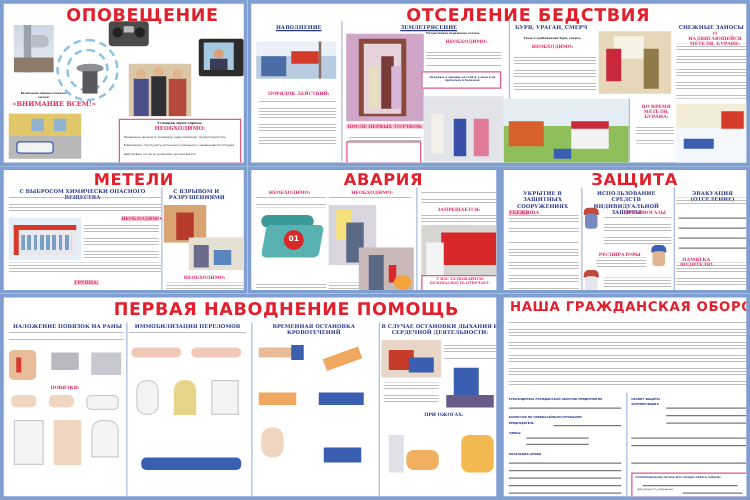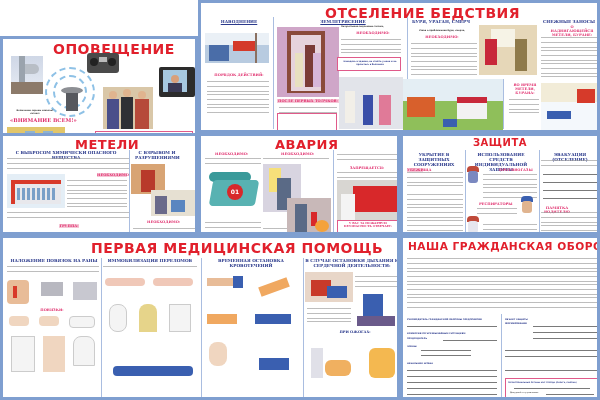--- a/index.html
+++ b/index.html
@@ -15,21 +15,21 @@
     .img { position: absolute; overflow: hidden; }
     .vdiv { position: absolute; width: 1px; background: #a9bde0; }
     .formline { position: absolute; height: 0.7px; background: #7a7a7a; }
     .bluelabel { position: absolute; color: #2b3a8c; font-size: 2.6px; font-weight: bold; }
   </style>
 </head>
 <body>
 
 <div class="grid">
 
-  <div class="poster" style="left:0;top:0;width:198px;height:133px;margin-top:36px;">
+  <div class="poster" style="left:0;top:0;width:198px;height:133px;">
     <div class="poster-title" style="left:50px;top:2px;font-size:14px;">ОПОВЕЩЕНИЕ</div>
 
     <div class="img" style="left:8px;top:17px;width:32px;height:38px;background:linear-gradient(#cfd7e6,#e7ecf4);">
       <div style="position:absolute;left:8px;top:0;width:6px;height:38px;background:#9aa3ad;"></div>
       <div style="position:absolute;left:14px;top:8px;width:14px;height:10px;background:#b8bec6;border-radius:0 6px 6px 0;"></div>
       <div style="position:absolute;left:0;top:26px;width:32px;height:12px;background:#8c7a6a;"></div>
     </div>
 
     <div class="img" style="left:84px;top:14px;width:32px;height:20px;background:#4a4a4a;border-radius:3px;">
       <div style="position:absolute;left:3px;top:5px;width:8px;height:8px;border-radius:50%;background:#222;"></div>
@@ -196,21 +196,21 @@
     <div class="img" style="left:136px;top:44px;width:62px;height:40px;background:#d8d6d2;">
       <div style="position:absolute;left:16px;top:6px;width:44px;height:26px;background:#d8282a;"></div>
       <div style="position:absolute;left:4px;top:14px;width:14px;height:26px;background:#f4f4f4;"></div>
     </div>
     <div class="box" style="left:136px;top:84px;width:62px;height:14px;">
       <div style="position:absolute;left:1px;top:1px;width:58px;text-align:center;color:#e0306e;font-family:'DejaVu Serif',serif;font-weight:bold;font-size:2.8px;line-height:3.4px;">У ВАС ЗА ПОЖАРНУЮ БЕЗОПАСНОСТЬ ОТВЕЧАЕТ:</div>
     </div>
   </div>
 
   <div class="poster" style="left:400px;top:133px;width:200px;height:102px;">
-    <div class="poster-title" style="left:70px;top:1px;font-size:10px;">ЗАЩИТА</div>
+    <div class="poster-title" style="left:70px;top:1px;font-size:13px;">ЗАЩИТА</div>
     <div class="sub" style="left:6px;top:16px;width:50px;">УКРЫТИЕ В ЗАЩИТНЫХ СООРУЖЕНИЯХ</div>
     <div class="pink" style="left:4px;top:32px;width:16px;background:#f5c6d6;">УБЕЖИЩА</div>
     <div class="lines" style="left:4px;top:34px;width:56px;height:16px;"></div>
     <div class="lines" style="left:4px;top:56px;width:56px;height:40px;"></div>
     <div class="vdiv" style="left:62px;top:14px;height:84px;"></div>
     <div class="sub" style="left:64px;top:16px;width:68px;">ИСПОЛЬЗОВАНИЕ СРЕДСТВ ИНДИВИДУАЛЬНОЙ ЗАЩИТЫ</div>
     <div class="img" style="left:62px;top:30px;width:16px;height:20px;">
       <div style="position:absolute;left:2px;top:0;width:12px;height:6px;background:#c04a3a;border-radius:4px 4px 0 0;"></div>
       <div style="position:absolute;left:3px;top:5px;width:10px;height:12px;background:#7a88c0;border-radius:3px;"></div>
     </div>
@@ -232,21 +232,21 @@
     <div class="lines" style="left:138px;top:22px;width:58px;height:10px;"></div>
     <div class="formline" style="left:140px;top:38px;width:54px;"></div>
     <div class="formline" style="left:140px;top:46px;width:54px;"></div>
     <div class="formline" style="left:140px;top:54px;width:54px;"></div>
     <div class="formline" style="left:140px;top:62px;width:54px;"></div>
     <div class="pink" style="left:140px;top:70px;width:28px;">ПАМЯТКА ВОДИТЕЛЮ</div>
     <div class="lines" style="left:138px;top:74px;width:58px;height:24px;"></div>
   </div>
 
   <div class="poster" style="left:0;top:235px;width:400px;height:165px;">
-    <div class="poster-title" style="left:88px;top:2px;font-size:14px;">ПЕРВАЯ МЕДИЦИНСКАЯ ПОМОЩЬ</div>
+    <div class="poster-title" style="left:88px;top:2px;font-size:14px;">ПЕРВАЯ НАВОДНЕНИЕ ПОМОЩЬ</div>
     <div class="sub" style="left:6px;top:20px;width:90px;">НАЛОЖЕНИЕ ПОВЯЗОК НА РАНЫ</div>
     <div class="lines" style="left:4px;top:26px;width:92px;height:8px;"></div>
     <div class="img" style="left:4px;top:40px;width:92px;height:28px;">
       <div style="position:absolute;left:0;top:2px;width:22px;height:24px;background:#e8bc98;border-radius:4px;"></div>
       <div style="position:absolute;left:6px;top:8px;width:4px;height:12px;background:#d83a2a;"></div>
       <div style="position:absolute;left:34px;top:4px;width:22px;height:14px;background:#b8b8c0;"></div>
       <div style="position:absolute;left:66px;top:4px;width:24px;height:18px;background:#c8c8d0;"></div>
     </div>
     <div class="pink" style="left:34px;top:70px;width:30px;">ПОВЯЗКИ:</div>
     <div class="img" style="left:4px;top:76px;width:92px;height:80px;">

